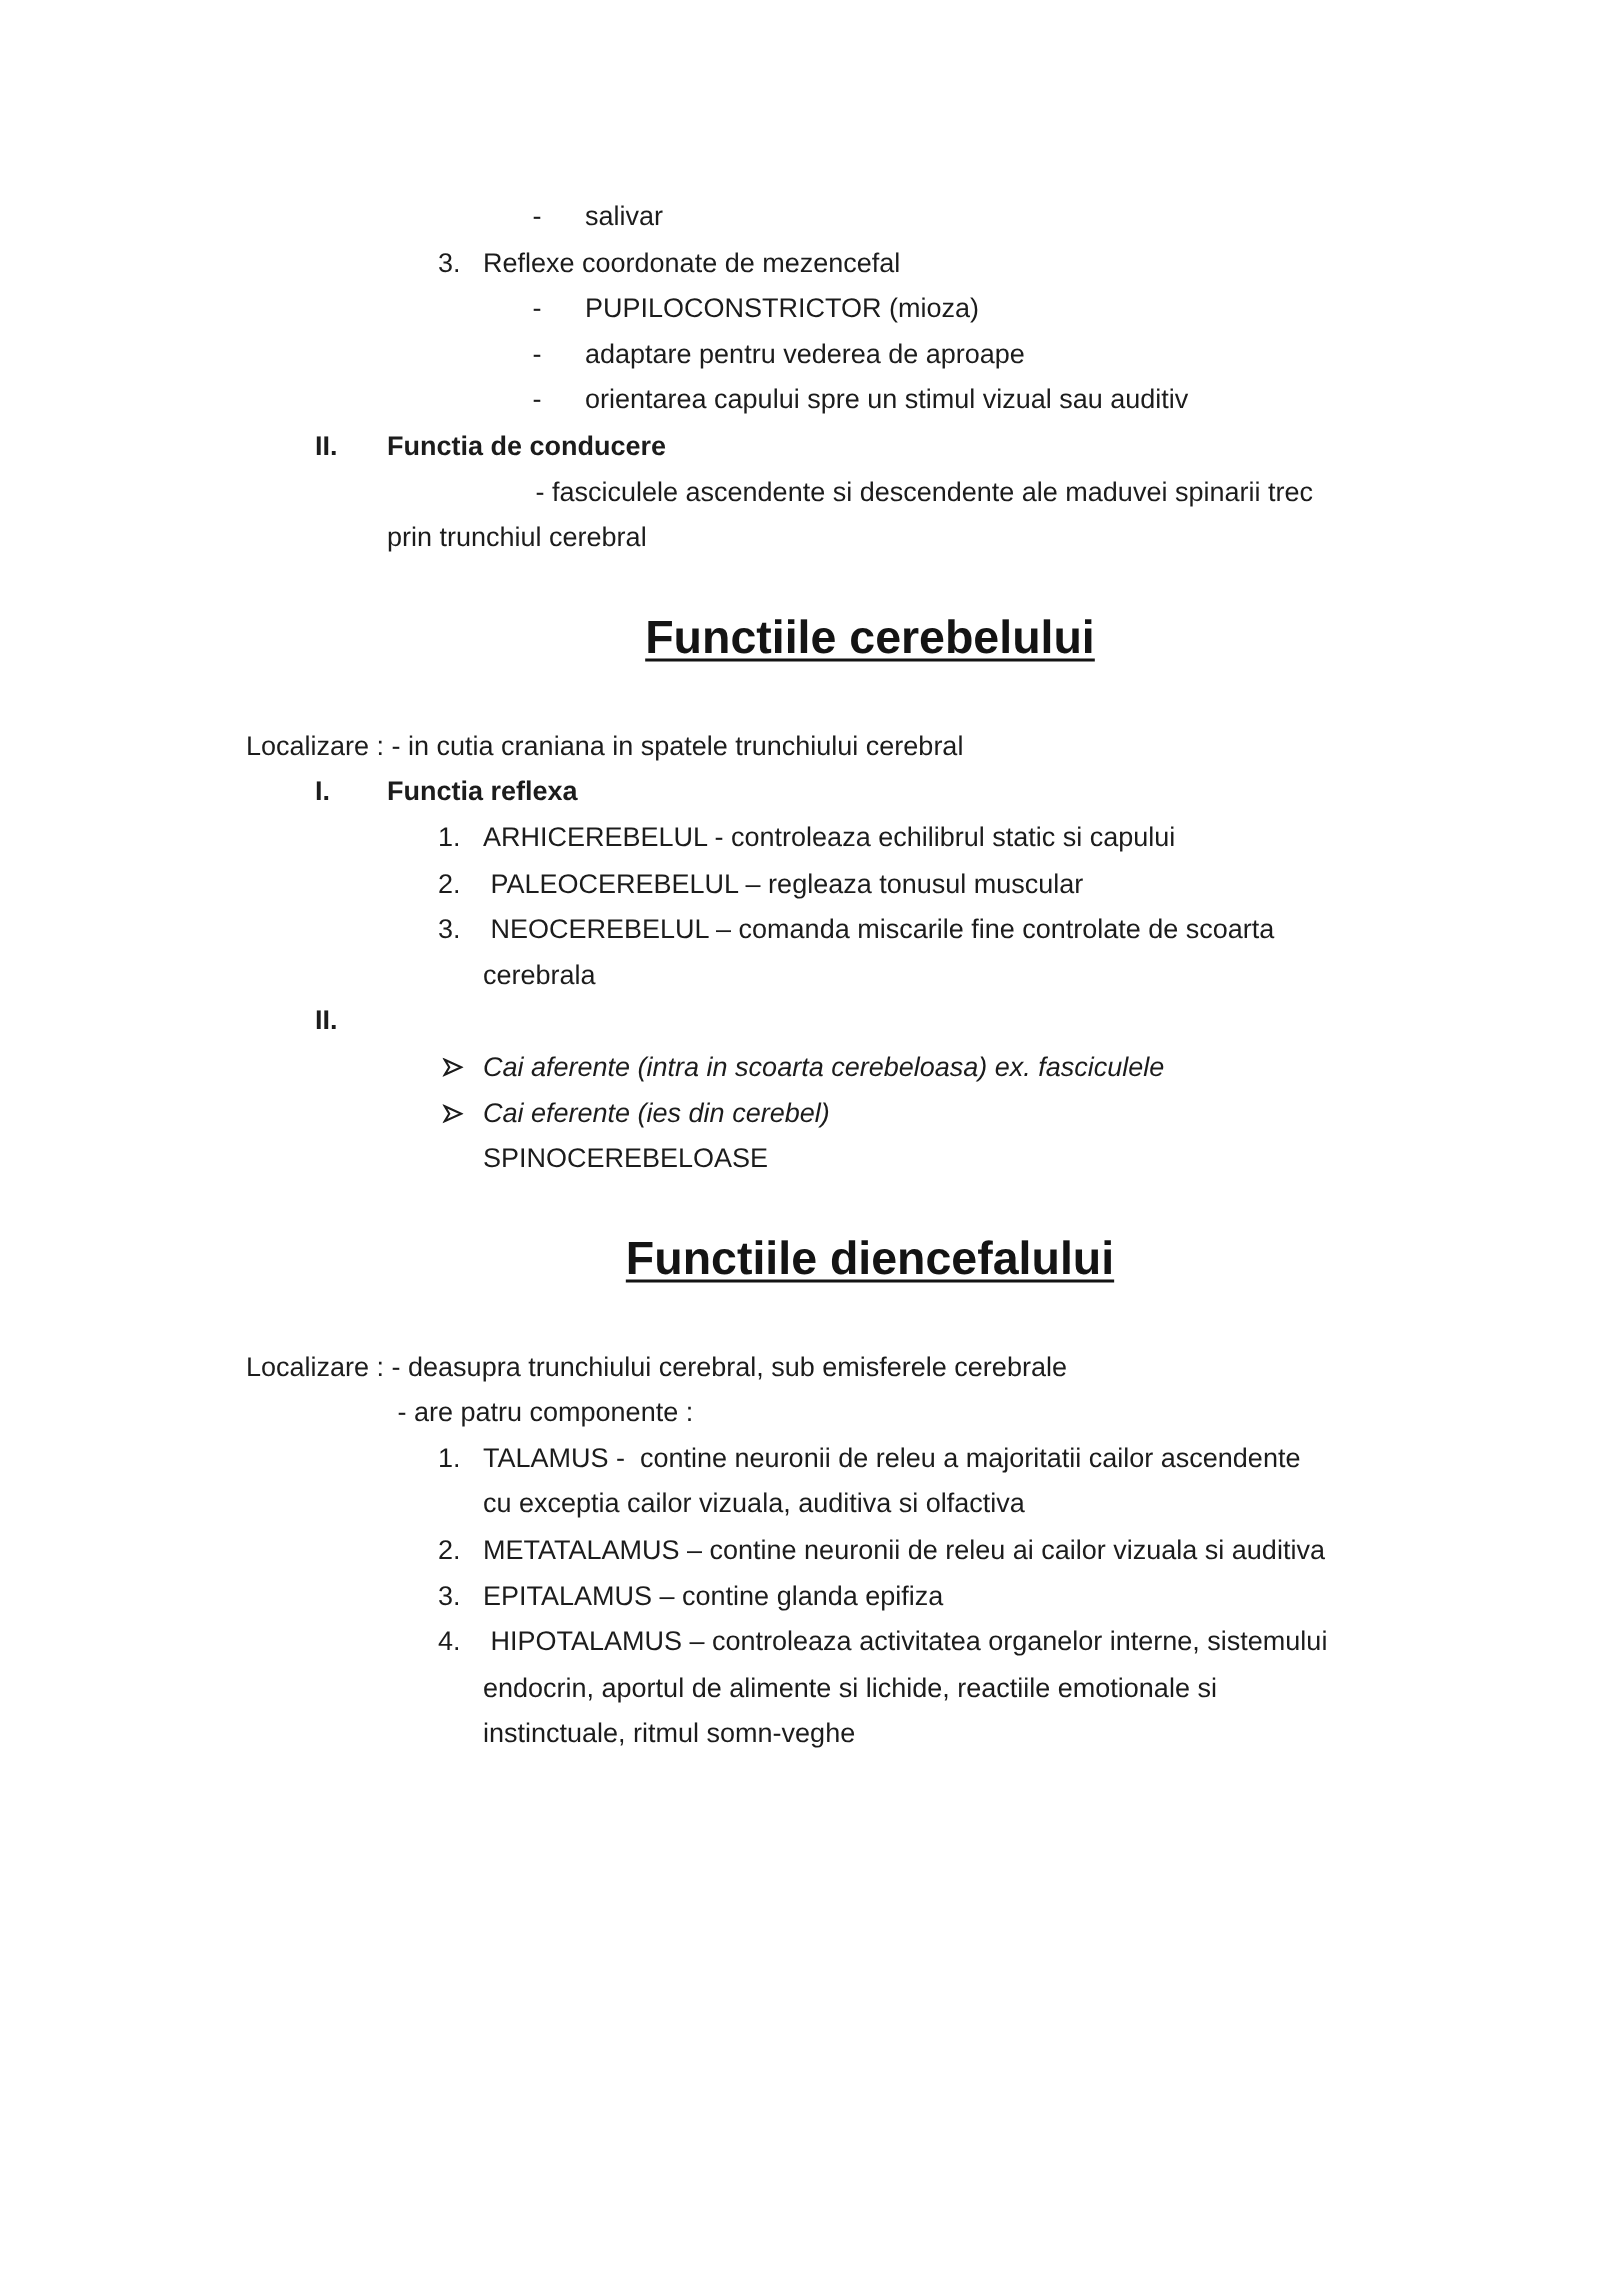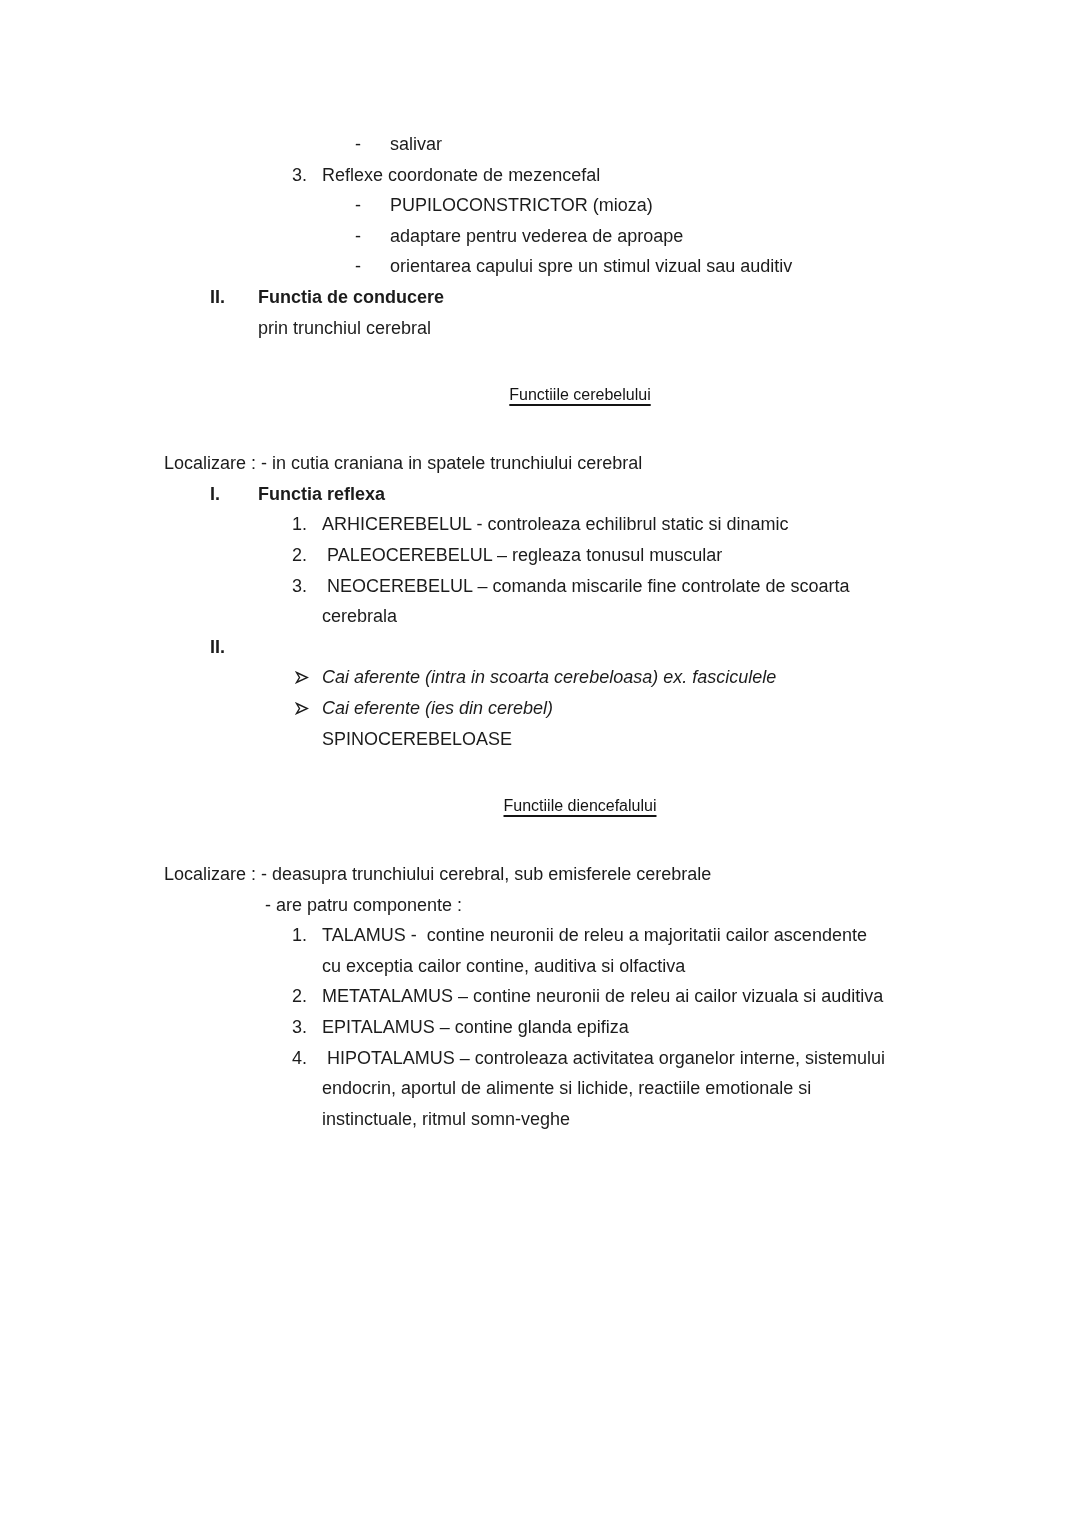--- a/index.html
+++ b/index.html
@@ -47,22 +47,22 @@
   .lvl-cont-roman{ padding-left: 94px; }
   .lvl-cont-num  { padding-left: 158px; }
   .lvl-patru     { padding-left: 101px; }
 
   .heading {
     margin: 34px 0 36px 0;
     line-height: 34px;
     text-align: center;
   }
   .heading-text {
-    font-size: 16px;
-    font-weight: normal;
+    font-size: 31px;
+    font-weight: bold;
     text-decoration: underline;
     text-underline-offset: 4px;
     text-decoration-thickness: 2px;
     color: #141414;
   }
   .arrow-svg {
     width: 14px;
     height: 13px;
     display: inline-block;
     vertical-align: -1px;
@@ -72,40 +72,41 @@
 <body>
 
 <div class="page">
   <div class="doc">
       <div class="line lvl-dash"><span class="marker">-</span><span class="line-text">salivar</span></div>
       <div class="line lvl-num"><span class="marker">3.</span><span class="line-text">Reflexe coordonate de mezencefal</span></div>
       <div class="line lvl-dash"><span class="marker">-</span><span class="line-text">PUPILOCONSTRICTOR (mioza)</span></div>
       <div class="line lvl-dash"><span class="marker">-</span><span class="line-text">adaptare pentru vederea de aproape</span></div>
       <div class="line lvl-dash"><span class="marker">-</span><span class="line-text">orientarea capului spre un stimul vizual sau auditiv</span></div>
       <div class="line lvl-roman"><span class="marker">II.</span><span class="line-text">Functia de conducere</span></div>
+      <div class="line lvl-hang"><span class="line-text">- fasciculele ascendente si descendente ale maduvei spinarii trec</span></div>
       <div class="line lvl-cont-roman"><span class="line-text">prin trunchiul cerebral</span></div>
       <div class="heading"><span class="heading-text">Functiile cerebelului</span></div>
       <div class="line lvl-plain"><span class="line-text">Localizare : - in cutia craniana in spatele trunchiului cerebral</span></div>
       <div class="line lvl-roman"><span class="marker">I.</span><span class="line-text">Functia reflexa</span></div>
-      <div class="line lvl-num"><span class="marker">1.</span><span class="line-text">ARHICEREBELUL - controleaza echilibrul static si dinamic</span></div>
+      <div class="line lvl-num"><span class="marker">1.</span><span class="line-text">ARHICEREBELUL - controleaza echilibrul static si capului</span></div>
       <div class="line lvl-num"><span class="marker">2.</span><span class="line-text"> PALEOCEREBELUL – regleaza tonusul muscular</span></div>
       <div class="line lvl-num"><span class="marker">3.</span><span class="line-text"> NEOCEREBELUL – comanda miscarile fine controlate de scoarta</span></div>
       <div class="line lvl-cont-num"><span class="line-text">cerebrala</span></div>
       <div class="line lvl-roman"><span class="marker">II.</span></div>
       <div class="line lvl-arrow"><span class="marker"><svg class="arrow-svg" viewBox="0 0 14 13" xmlns="http://www.w3.org/2000/svg">
             <polygon points="1.5,1.5 12.5,6.5 1.5,11.5 4.5,6.5" fill="#ffffff" stroke="#1c1c1c" stroke-width="1.4" stroke-linejoin="miter"></polygon>
           </svg></span><span class="line-text">Cai aferente (intra in scoarta cerebeloasa) ex. fasciculele</span></div>
       <div class="line lvl-arrow"><span class="marker"><svg class="arrow-svg" viewBox="0 0 14 13" xmlns="http://www.w3.org/2000/svg">
             <polygon points="1.5,1.5 12.5,6.5 1.5,11.5 4.5,6.5" fill="#ffffff" stroke="#1c1c1c" stroke-width="1.4" stroke-linejoin="miter"></polygon>
           </svg></span><span class="line-text">Cai eferente (ies din cerebel)</span></div>
       <div class="line lvl-cont-num"><span class="line-text">SPINOCEREBELOASE</span></div>
       <div class="heading"><span class="heading-text">Functiile diencefalului</span></div>
       <div class="line lvl-plain"><span class="line-text">Localizare : - deasupra trunchiului cerebral, sub emisferele cerebrale</span></div>
       <div class="line lvl-patru"><span class="line-text">- are patru componente :</span></div>
       <div class="line lvl-num"><span class="marker">1.</span><span class="line-text">TALAMUS -  contine neuronii de releu a majoritatii cailor ascendente</span></div>
-      <div class="line lvl-cont-num"><span class="line-text">cu exceptia cailor contine, auditiva si olfactiva</span></div>
+      <div class="line lvl-cont-num"><span class="line-text">cu exceptia cailor vizuala, auditiva si olfactiva</span></div>
       <div class="line lvl-num"><span class="marker">2.</span><span class="line-text">METATALAMUS – contine neuronii de releu ai cailor vizuala si auditiva</span></div>
       <div class="line lvl-num"><span class="marker">3.</span><span class="line-text">EPITALAMUS – contine glanda epifiza</span></div>
       <div class="line lvl-num"><span class="marker">4.</span><span class="line-text"> HIPOTALAMUS – controleaza activitatea organelor interne, sistemului</span></div>
       <div class="line lvl-cont-num"><span class="line-text">endocrin, aportul de alimente si lichide, reactiile emotionale si</span></div>
       <div class="line lvl-cont-num"><span class="line-text">instinctuale, ritmul somn-veghe</span></div>
     </div>
 </div>
 
 </body></html>

